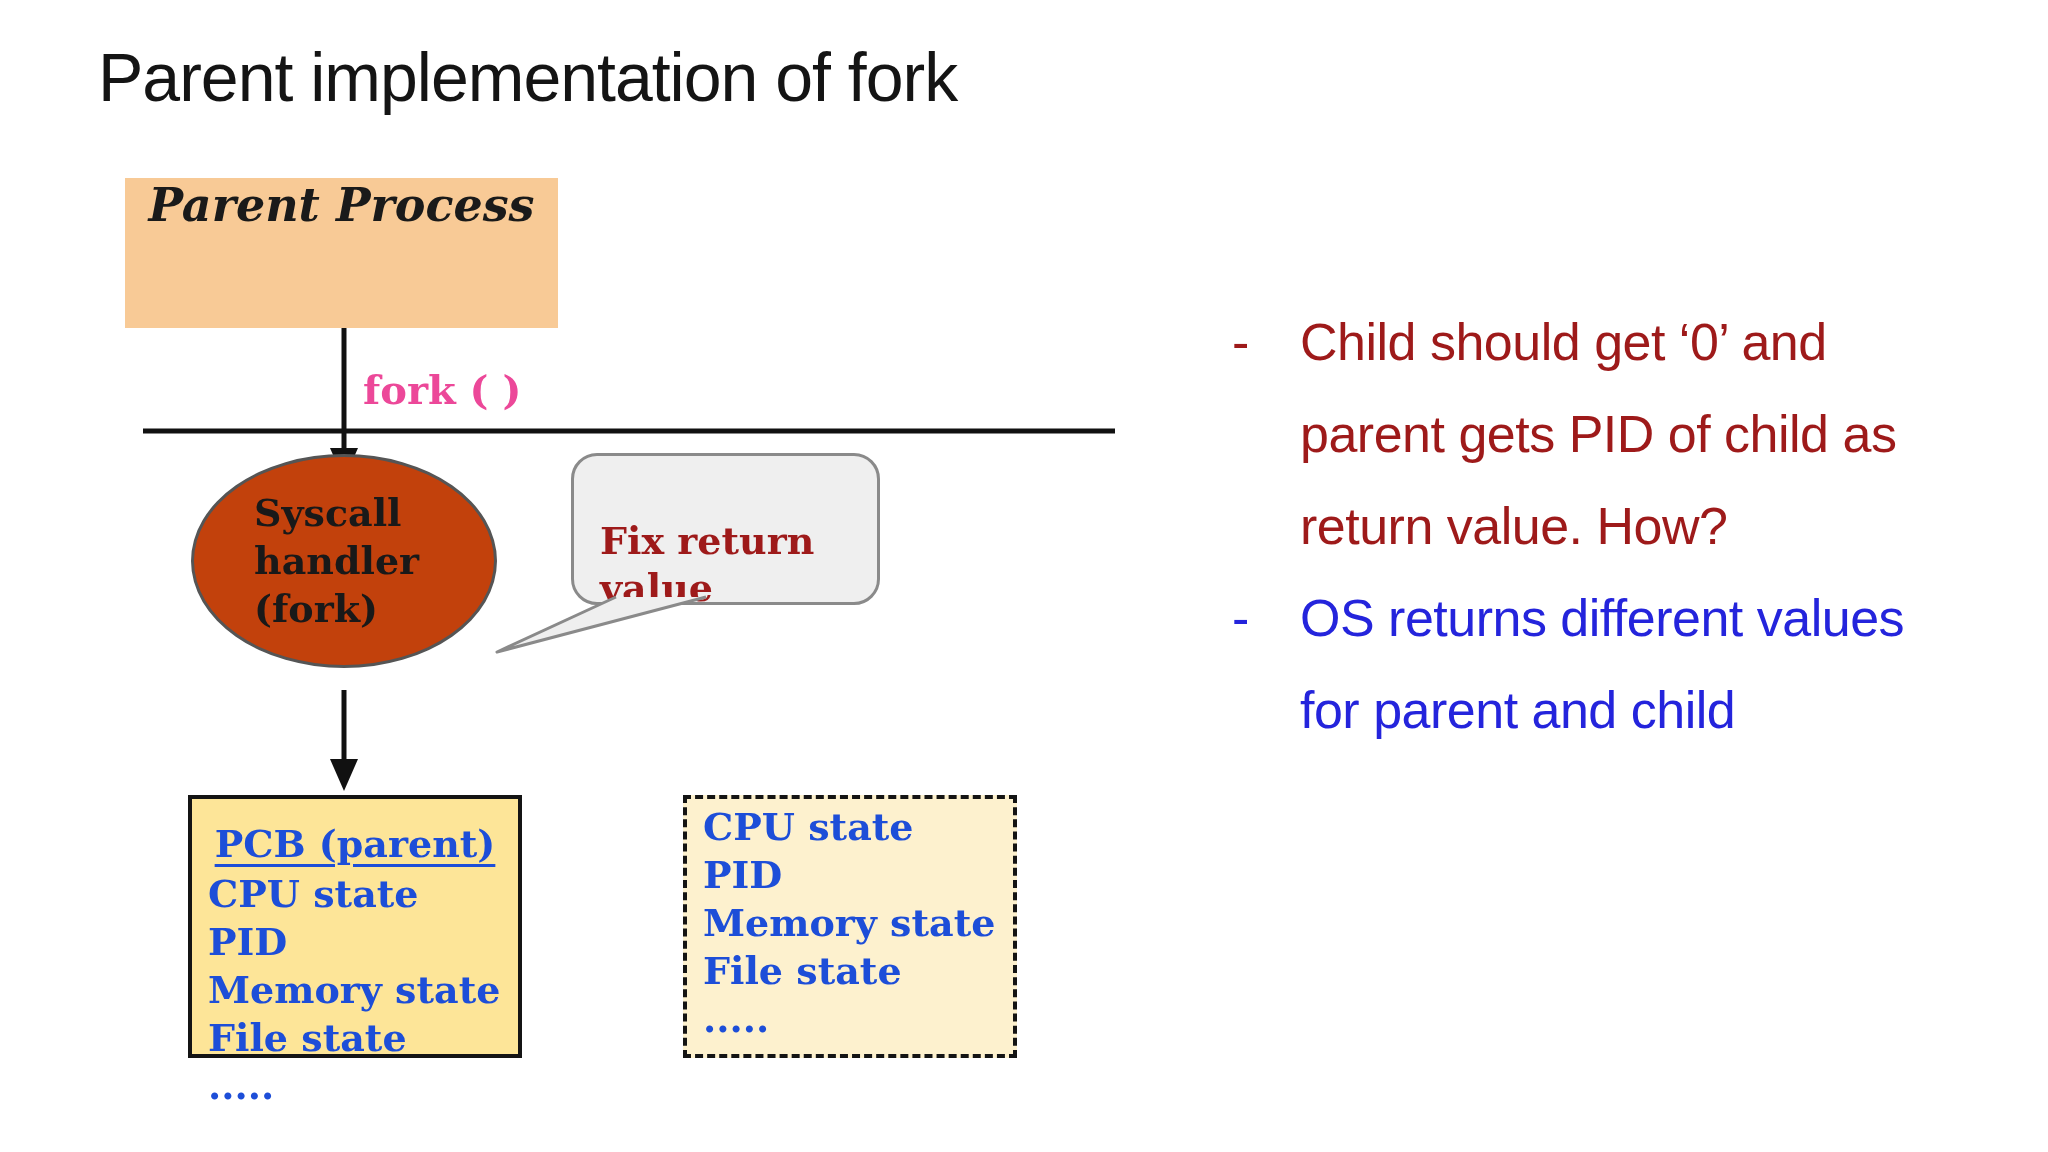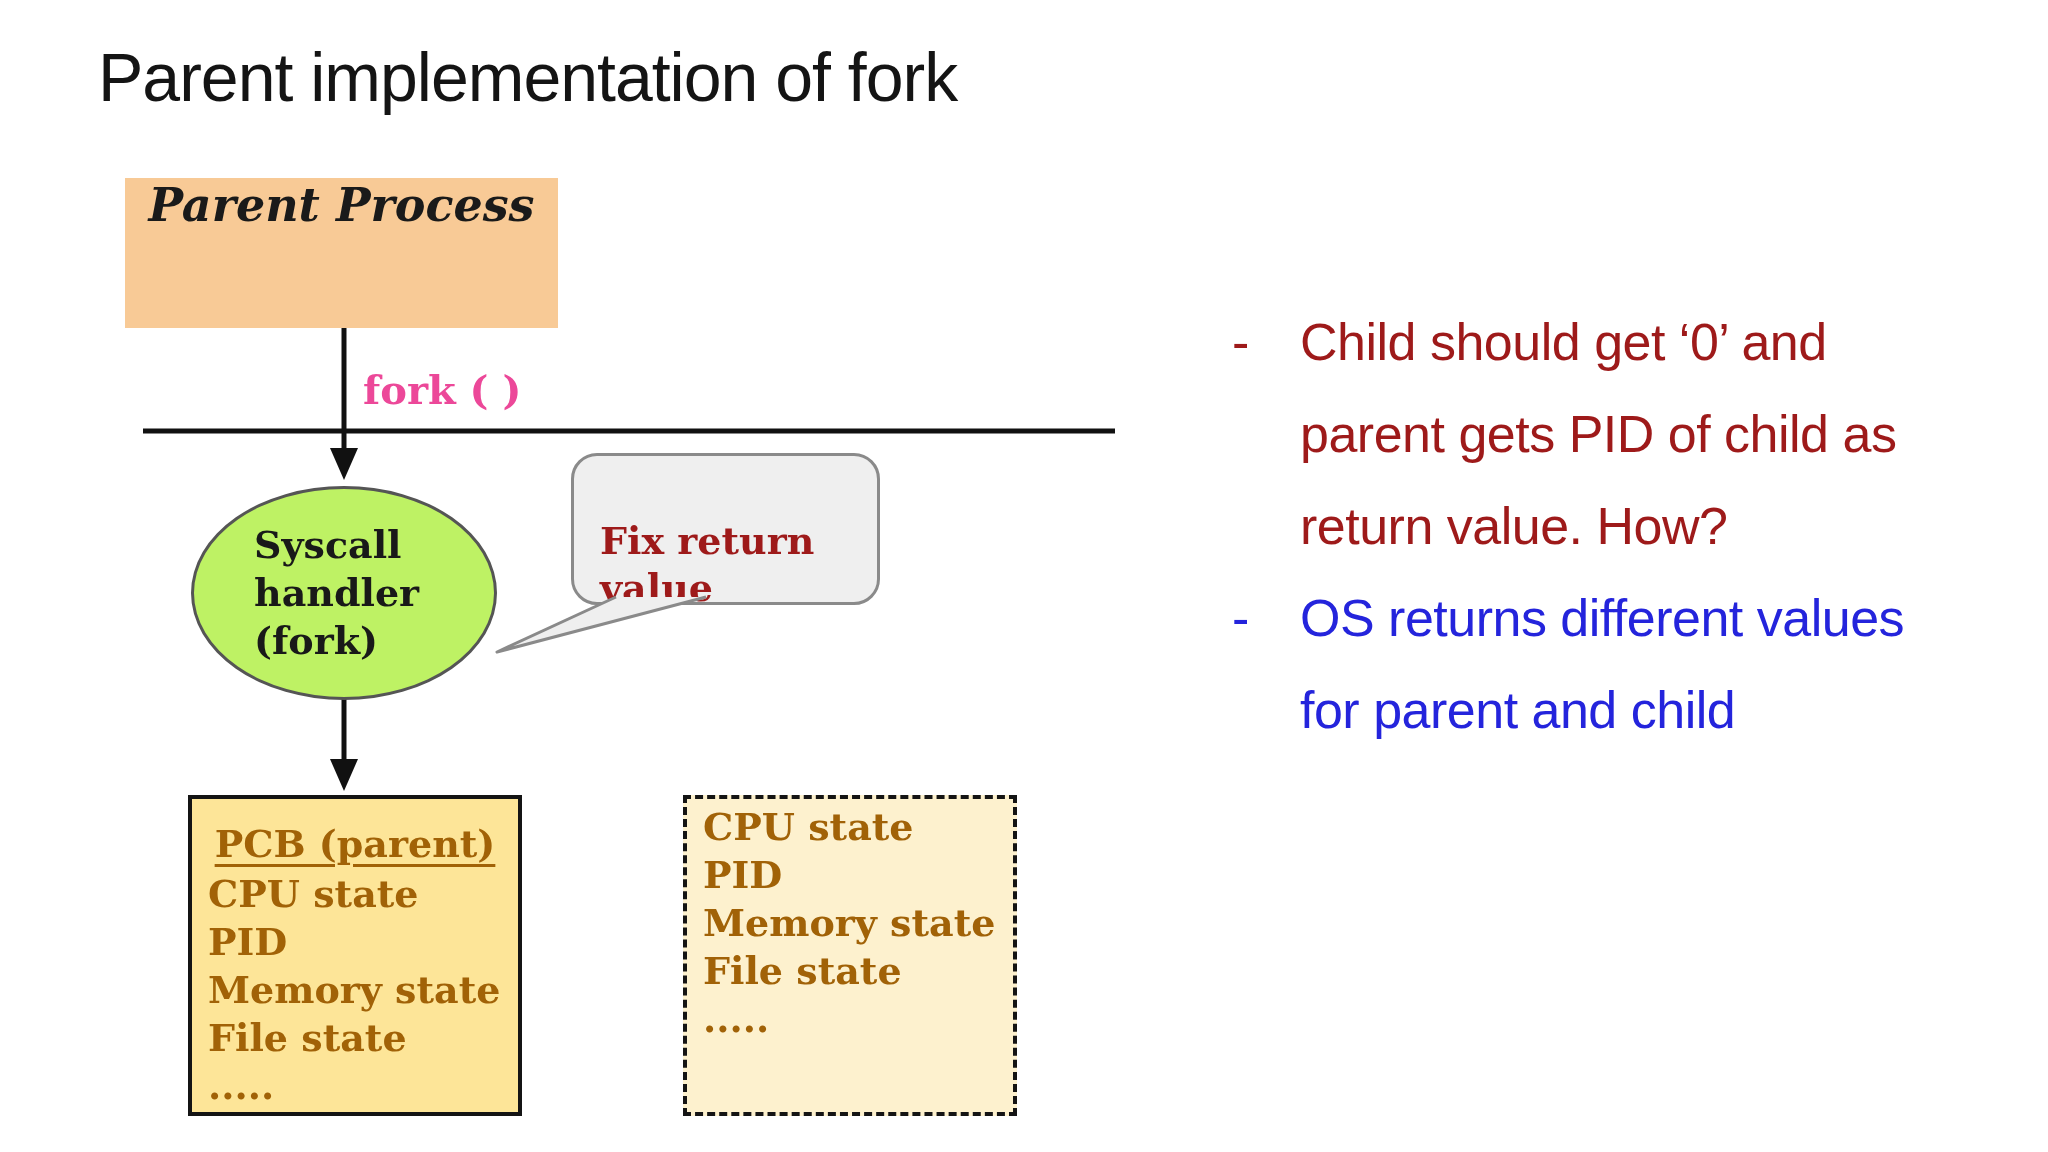--- a/index.html
+++ b/index.html
@@ -29,44 +29,44 @@
   .connector-layer { position:absolute; left:0; top:0; pointer-events:none; }
 
   
   .fork-label {
     position:absolute; left:363px; top:366px;
     font-weight:bold; font-size:40px; color:#ec4899; white-space:nowrap;
   }
 
   
   .syscall-ellipse {
-    position:absolute; left:191px; top:486px; width:306px; height:214px;
-    background:#bef264; border:3px solid #555555; border-radius:50%;
+    position:absolute; left:191px; top:454px; width:306px; height:214px;
+    background:#c2410c; border:3px solid #555555; border-radius:50%;
     box-sizing:border-box; display:flex; align-items:center;
   }
   .syscall-lines {
     padding-left:60px; font-weight:bold; font-size:38px; line-height:48px; color:#191919;
   }
 
   
   .callout {
     position:absolute; left:571px; top:453px; width:309px; height:152px;
     background:#EFEFEF; border:3px solid #8a8a8a; border-radius:26px;
     box-sizing:border-box;
   }
   .callout-lines {
     padding:16px 0 0 26px; font-weight:bold; font-size:38px; line-height:47px;
     color:#9E1A1A;
     margin-top:45px;
   }
 
   
   .pcb {
-    position:absolute; top:795px; width:334px; height:321px;
-    box-sizing:border-box; color:#a16207;
+    position:absolute; top:795px; width:334px; height:263px;
+    box-sizing:border-box; color:#1d4ed8;
   }
   .pcb-parent { left:188px; background:#FDE598; border:4px solid #141414; }
   .pcb-child  { left:683px; background:#FDF1CE; border:4px dashed #141414; }
   .pcb-title {
     text-align:center; margin-top:22px; font-weight:bold; font-size:38px;
     text-decoration:underline; text-decoration-thickness:3px; text-underline-offset:7px;
   }
   .pcb-items { margin-top:4px; padding-left:16px; font-weight:bold; font-size:38px; line-height:48px; }
 
   

